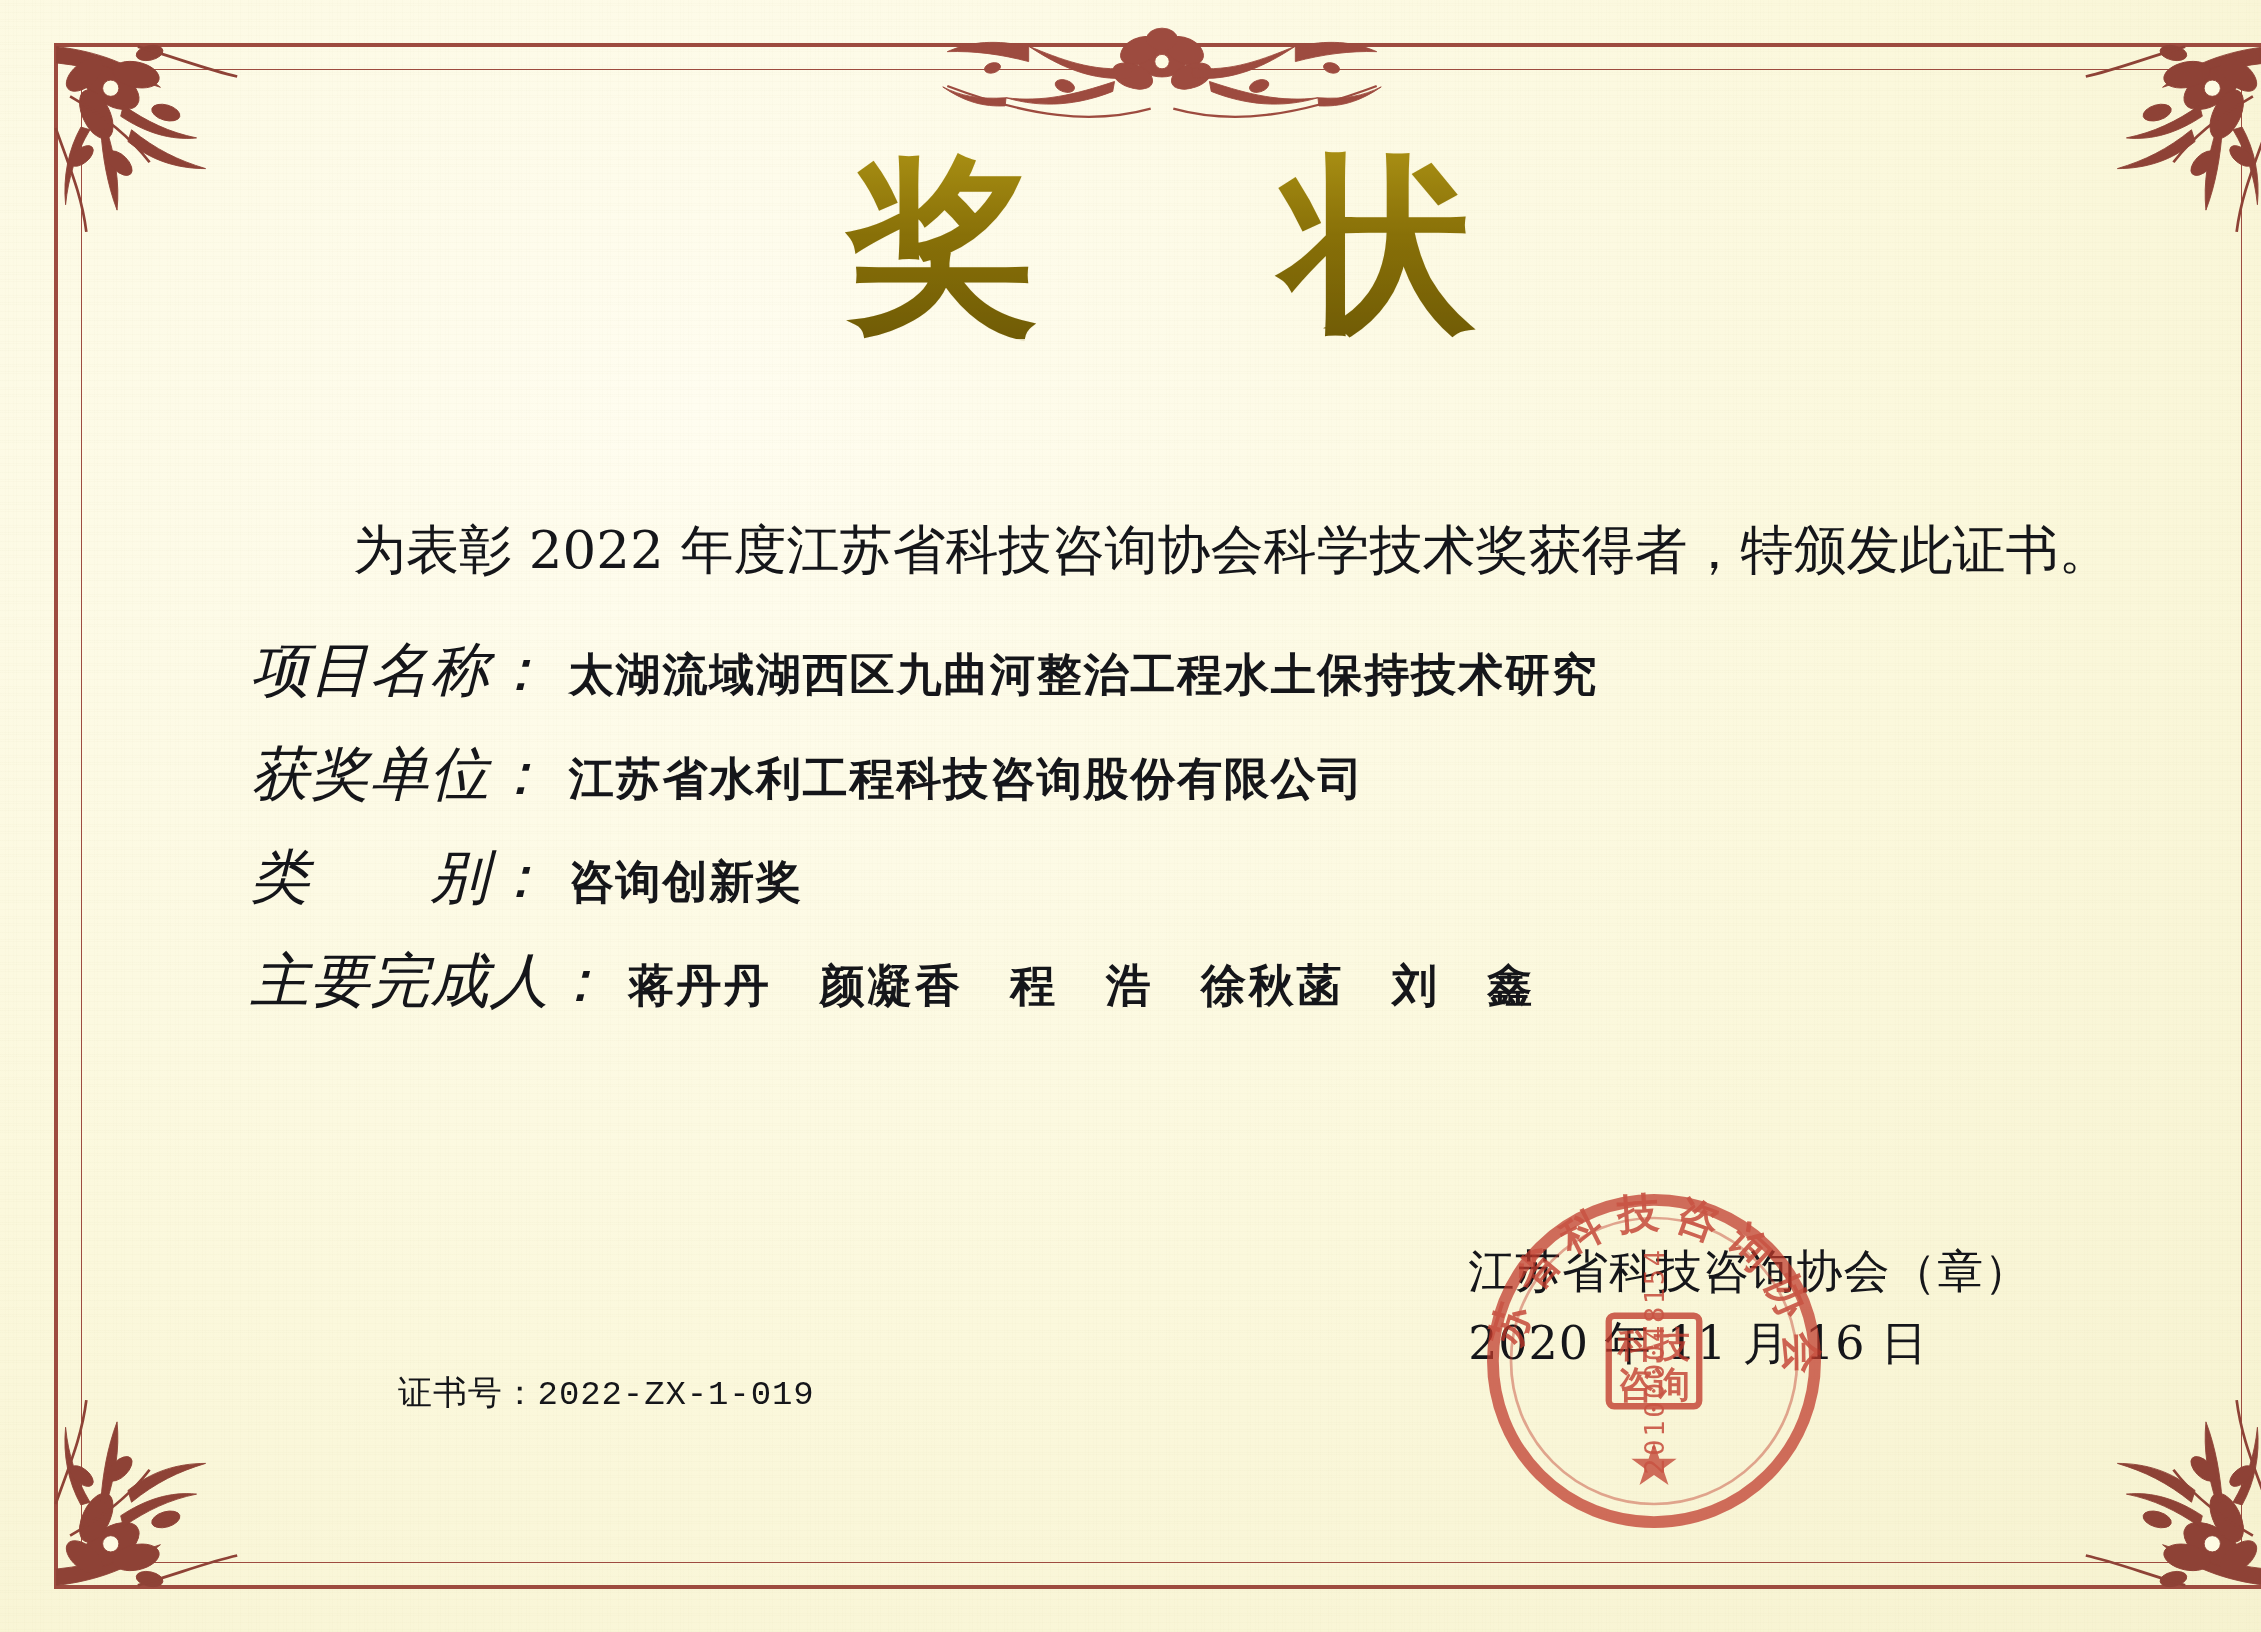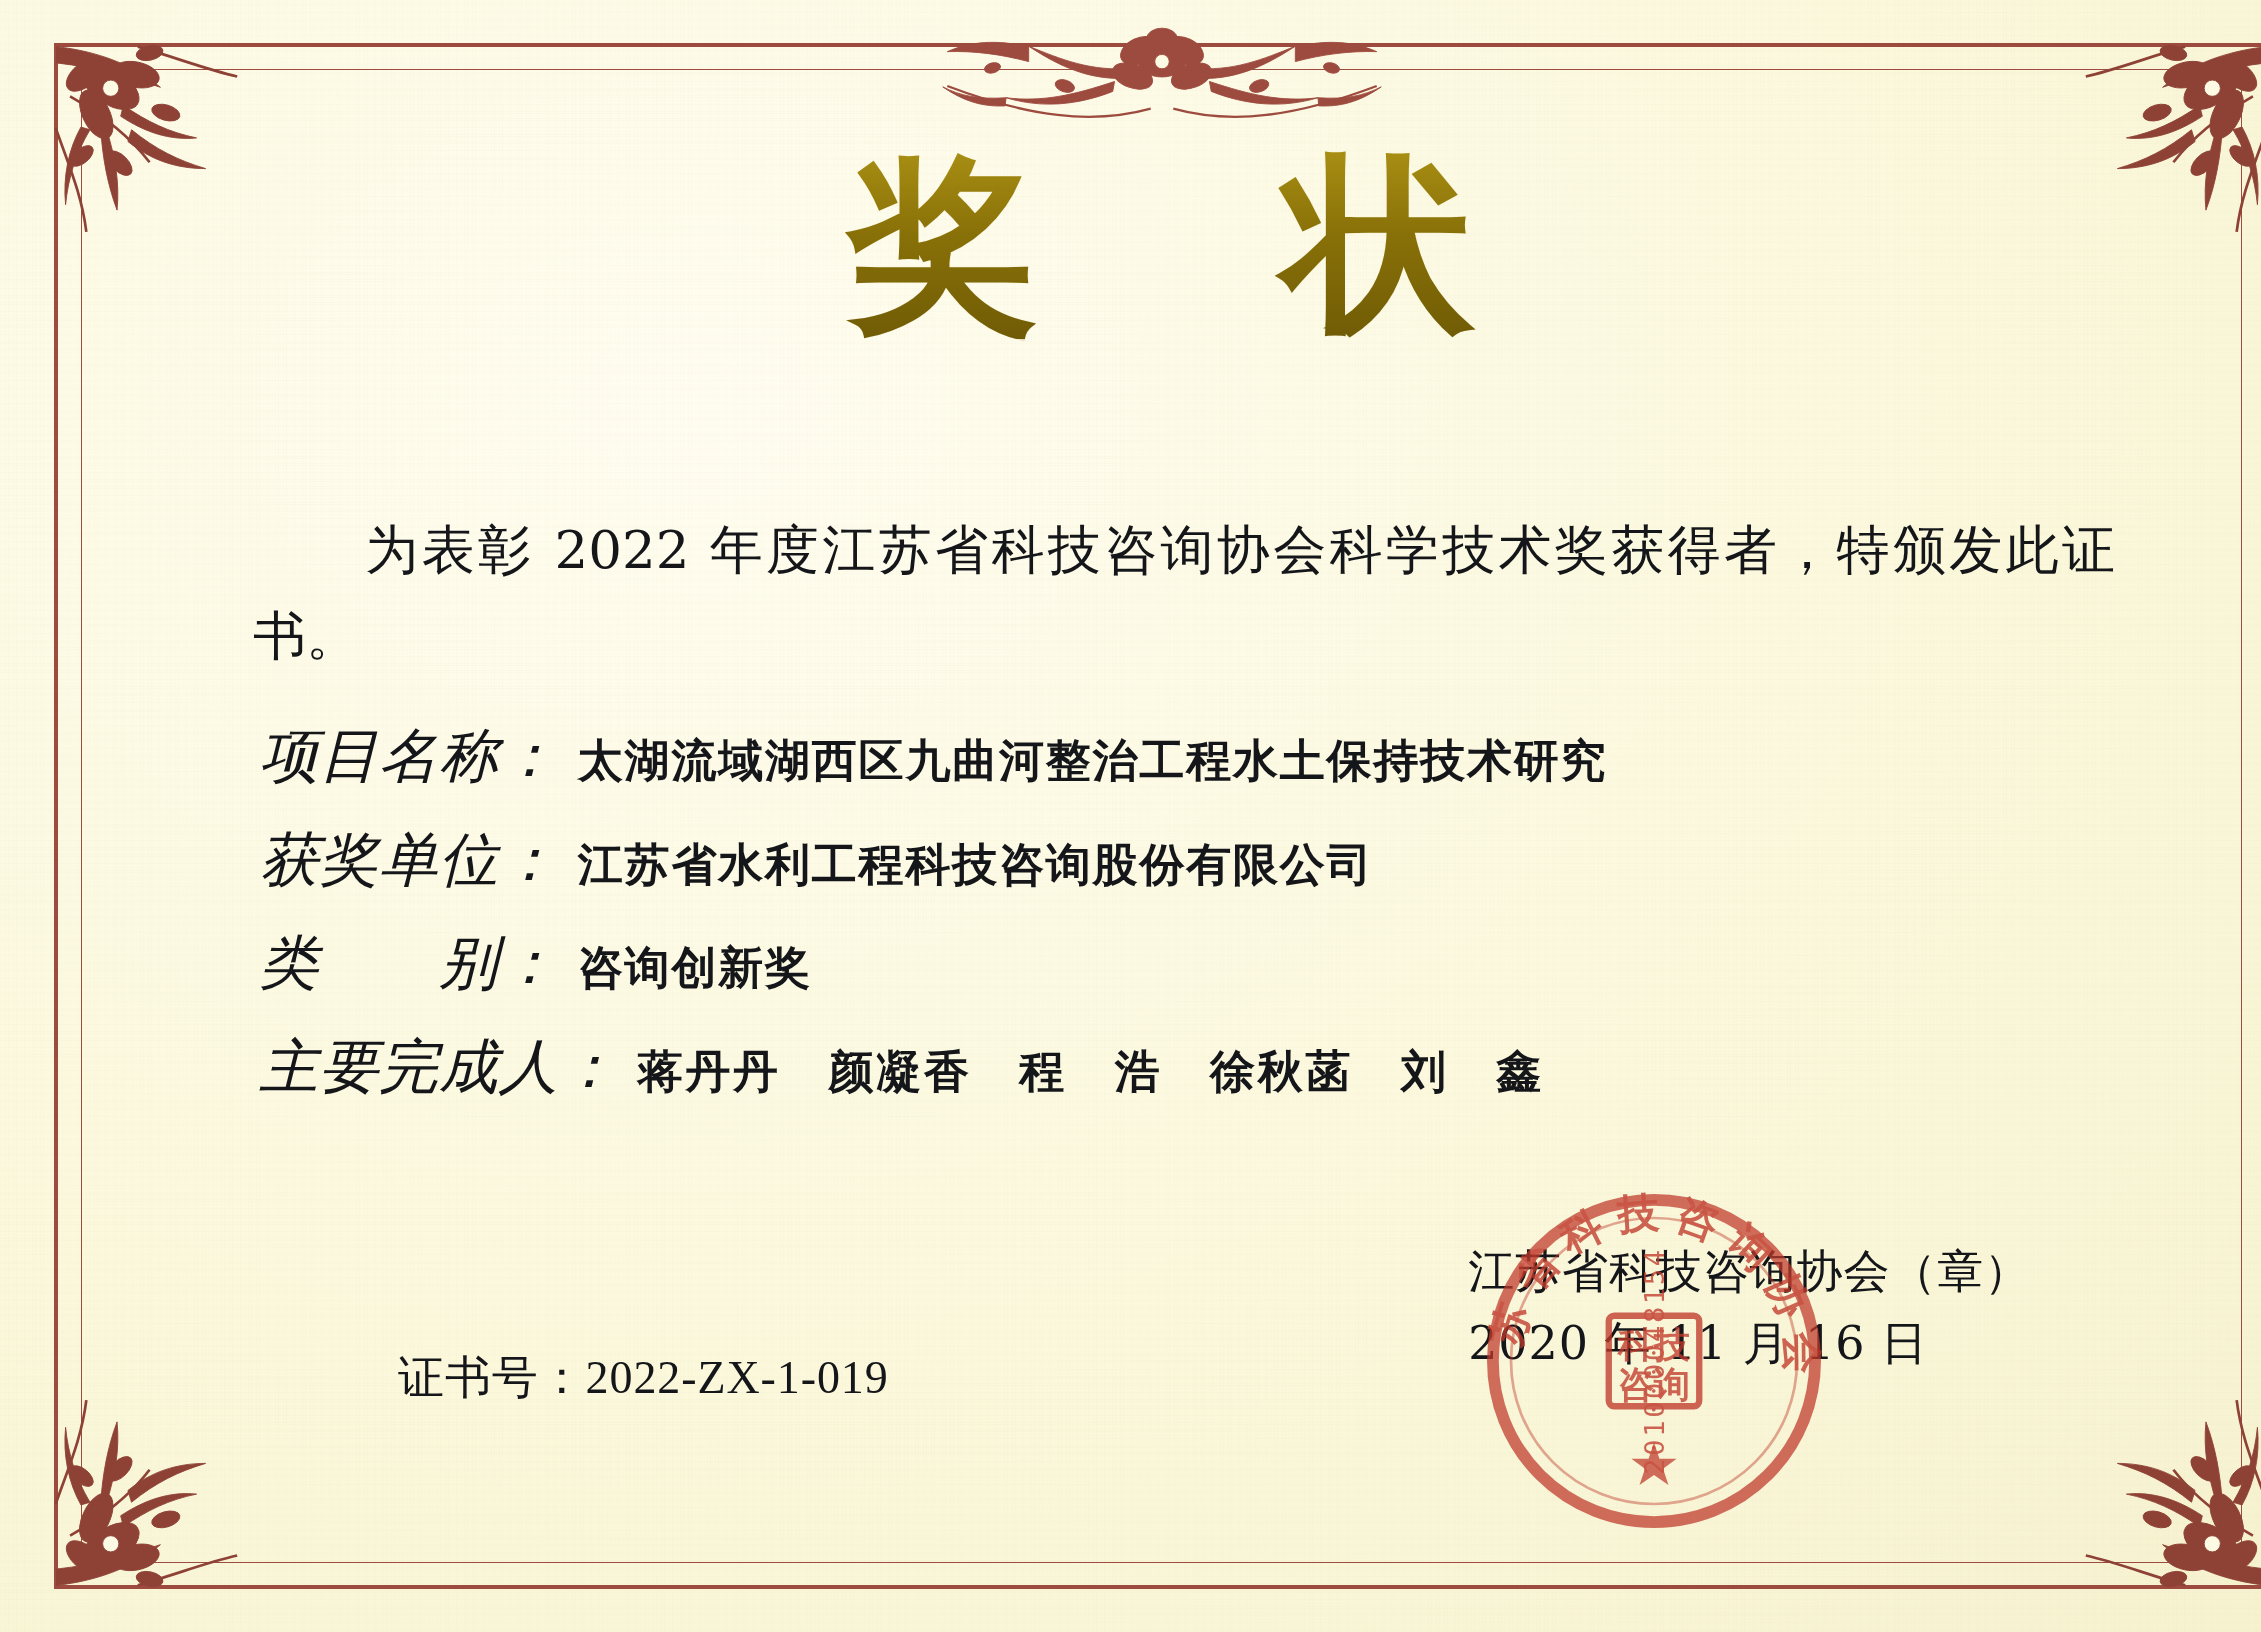--- a/index.html
+++ b/index.html
@@ -98,21 +98,21 @@
     background: linear-gradient(180deg, #b59a16 0%, #8d7408 45%, #6f5a05 100%);
     -webkit-background-clip: text;
     background-clip: text;
     -webkit-text-fill-color: transparent;
     text-shadow: 0 0 0.9px rgba(120,100,10,0.2);
   }
 
   
   .body-block {
     position: absolute;
-    left: 253px;
+    left: 244px;
     right: 208px;
     top: 507px;
   }
   .lead {
     font-family: "DejaVu Serif", "Liberation Serif", serif;
     font-size: 53px;
     line-height: 1.62;
     color: #15161a;
     text-align: justify;
   }
@@ -143,23 +143,23 @@
     margin-left: 19px;
     font-weight: bold;
     letter-spacing: 1.8px;
   }
   .field-value.people { letter-spacing: 2.7px; }
 
   
   .cert-no {
     position: absolute;
     left: 398px;
-    bottom: 223px;
-    font-family: Liberation Serif, serif;
-    font-size: 46px;
+    bottom: 216px;
+    font-family: Liberation Mono, monospace;
+    font-size: 34px;
     color: #15161a;
     letter-spacing: 0.9px;
   }
   .issuer {
     position: absolute;
     right: 292px;
     bottom: 253px;
     text-align: left;
     font-family: "DejaVu Serif", "Liberation Serif", serif;
     font-size: 46px;

